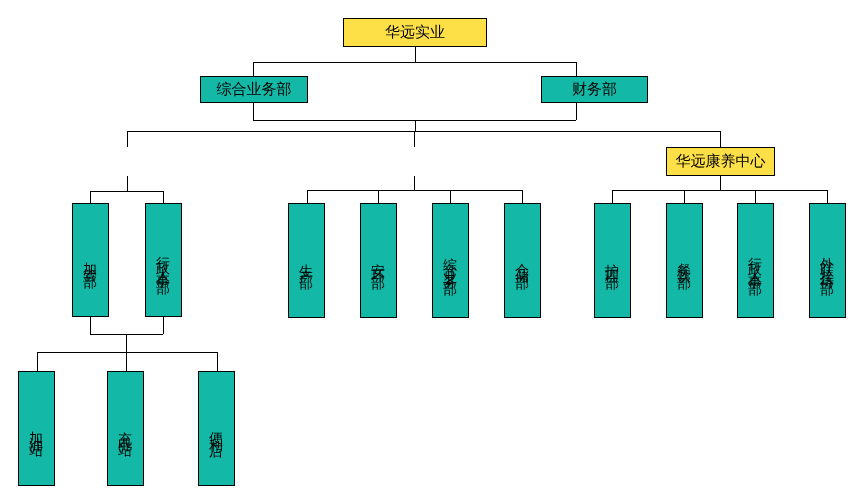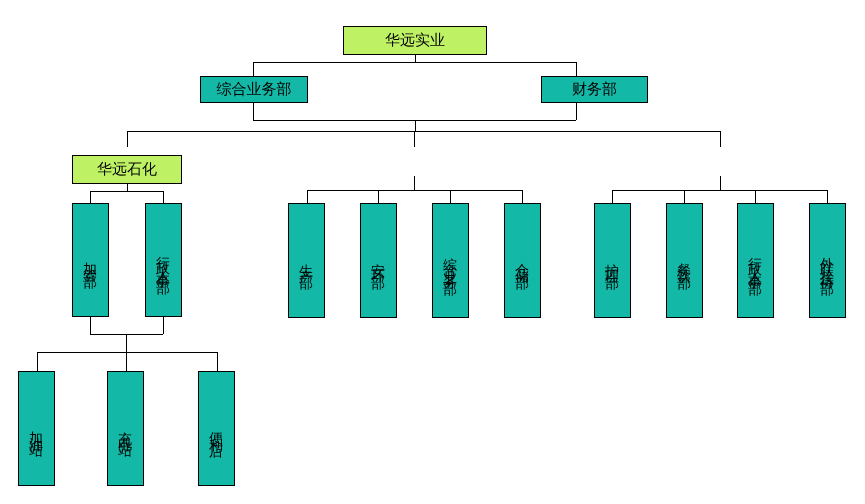--- a/index.html
+++ b/index.html
@@ -29,22 +29,21 @@
     background: #14b8a6;
     display: flex;
     align-items: center;
     justify-content: center;
     font-size: 15px;
     line-height: 1;
     z-index: 1;
     white-space: nowrap;
   }
   .node.blue {
-    background: #bef264;
-    margin-top: 8px;
+    background: #fde047;
   }
   .vtext {
     writing-mode: vertical-rl;
     text-orientation: upright;
     letter-spacing: 6px;
     font-size: 14px;
     line-height: 1;
   }
 </style>
 </head>
@@ -96,21 +95,21 @@
       <path d="M755 190 V203"></path>
       <path d="M827 190 V203"></path>
     </g>
   </svg>
 
   <div class="node blue" style="left:343px;top:18px;width:144px;height:29px">华远实业</div>
 
   <div class="node" style="left:200px;top:76px;width:108px;height:27px">综合业务部</div>
   <div class="node" style="left:541px;top:76px;width:107px;height:27px">财务部</div>
 
-  <div class="node blue" style="left:72px;top:147px;width:110px;height:29px">华远石化</div>
+  <div class="node blue" style="left:666px;top:147px;width:109px;height:29px">华远康养中心</div>
 
   <div class="node" style="left:72px;top:203px;width:37px;height:114px">
     <span class="vtext">加管部</span>
   </div>
   <div class="node" style="left:145px;top:203px;width:37px;height:114px">
     <span class="vtext">行政人事部</span>
   </div>
 
   <div class="node" style="left:18px;top:371px;width:37px;height:115px">
     <span class="vtext">加油站</span>

